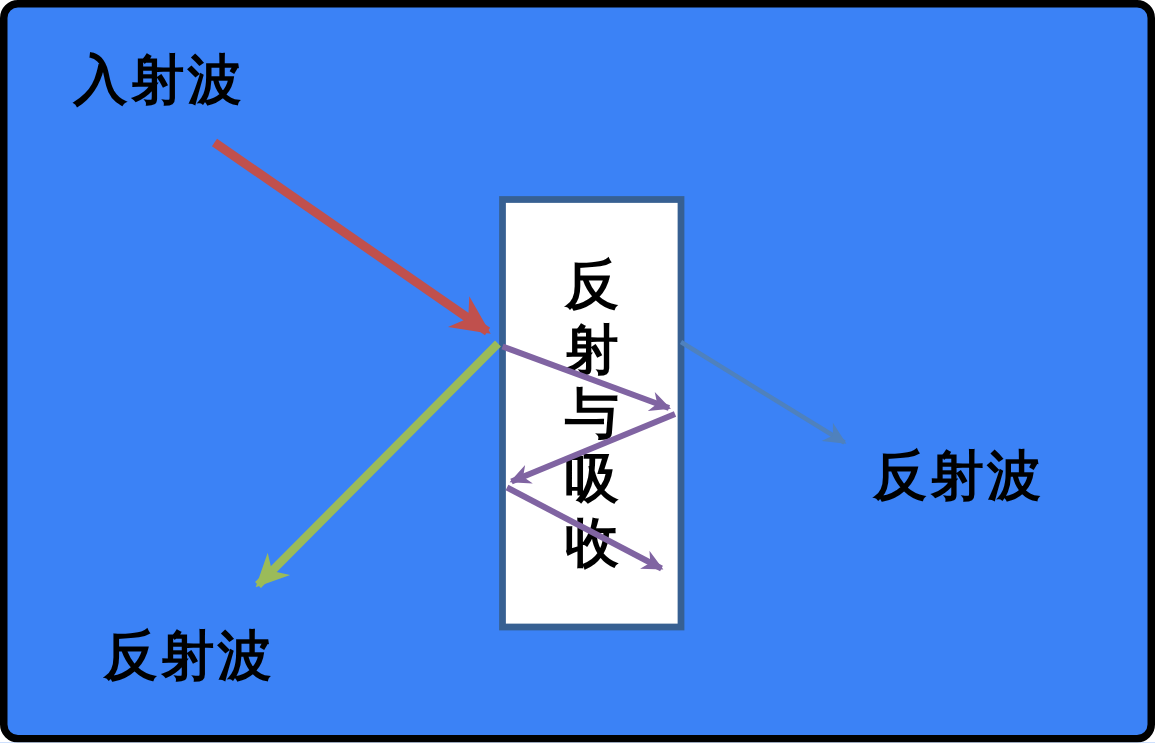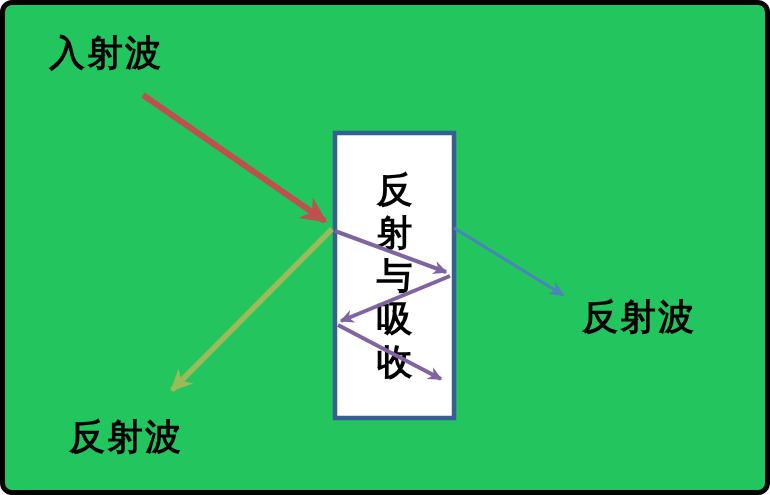--- a/index.html
+++ b/index.html
@@ -8,21 +8,21 @@
     background: #ffffff;
     font-family: "Liberation Sans", sans-serif;
   }
   .frame {
     position: relative;
     width: 770px;
     height: 495px;
     box-sizing: border-box;
     border: 5px solid #000000;
     border-radius: 12px;
-    background: #22c55e;
+    background: #3b82f6;
     overflow: hidden;
   }
   svg.layer {
     position: absolute;
     left: 0;
     top: 0;
     width: 770px;
     height: 495px;
     pointer-events: none;
   }

